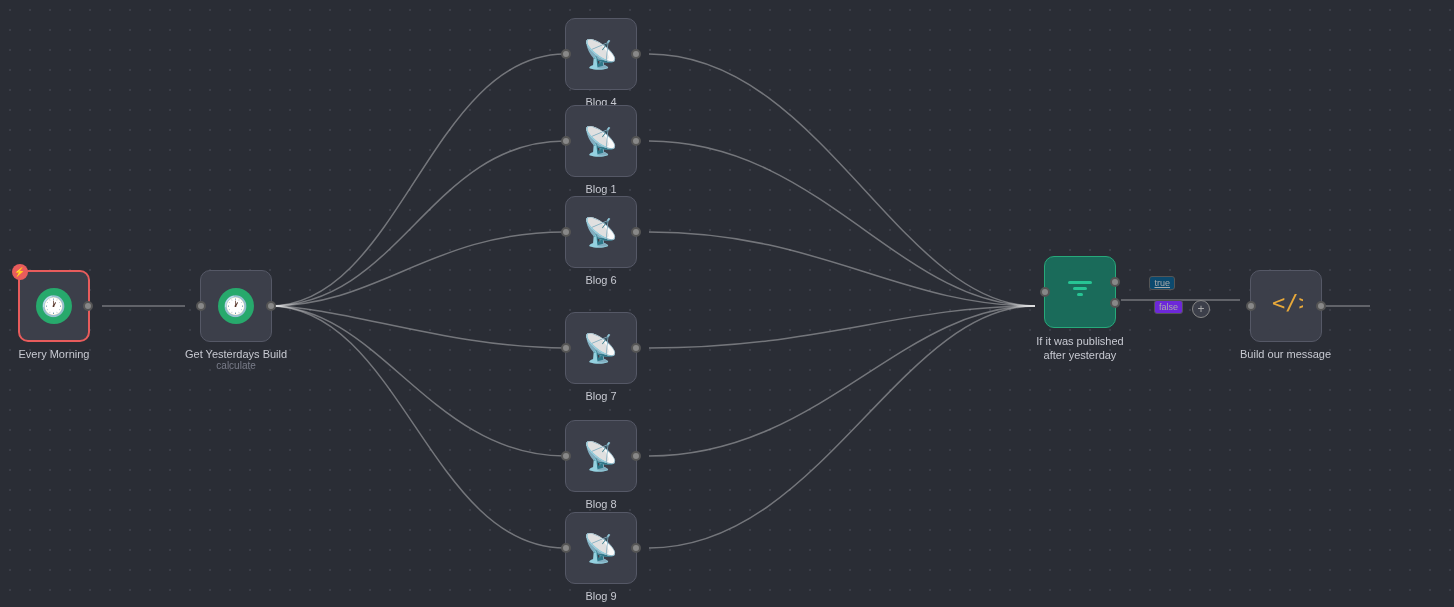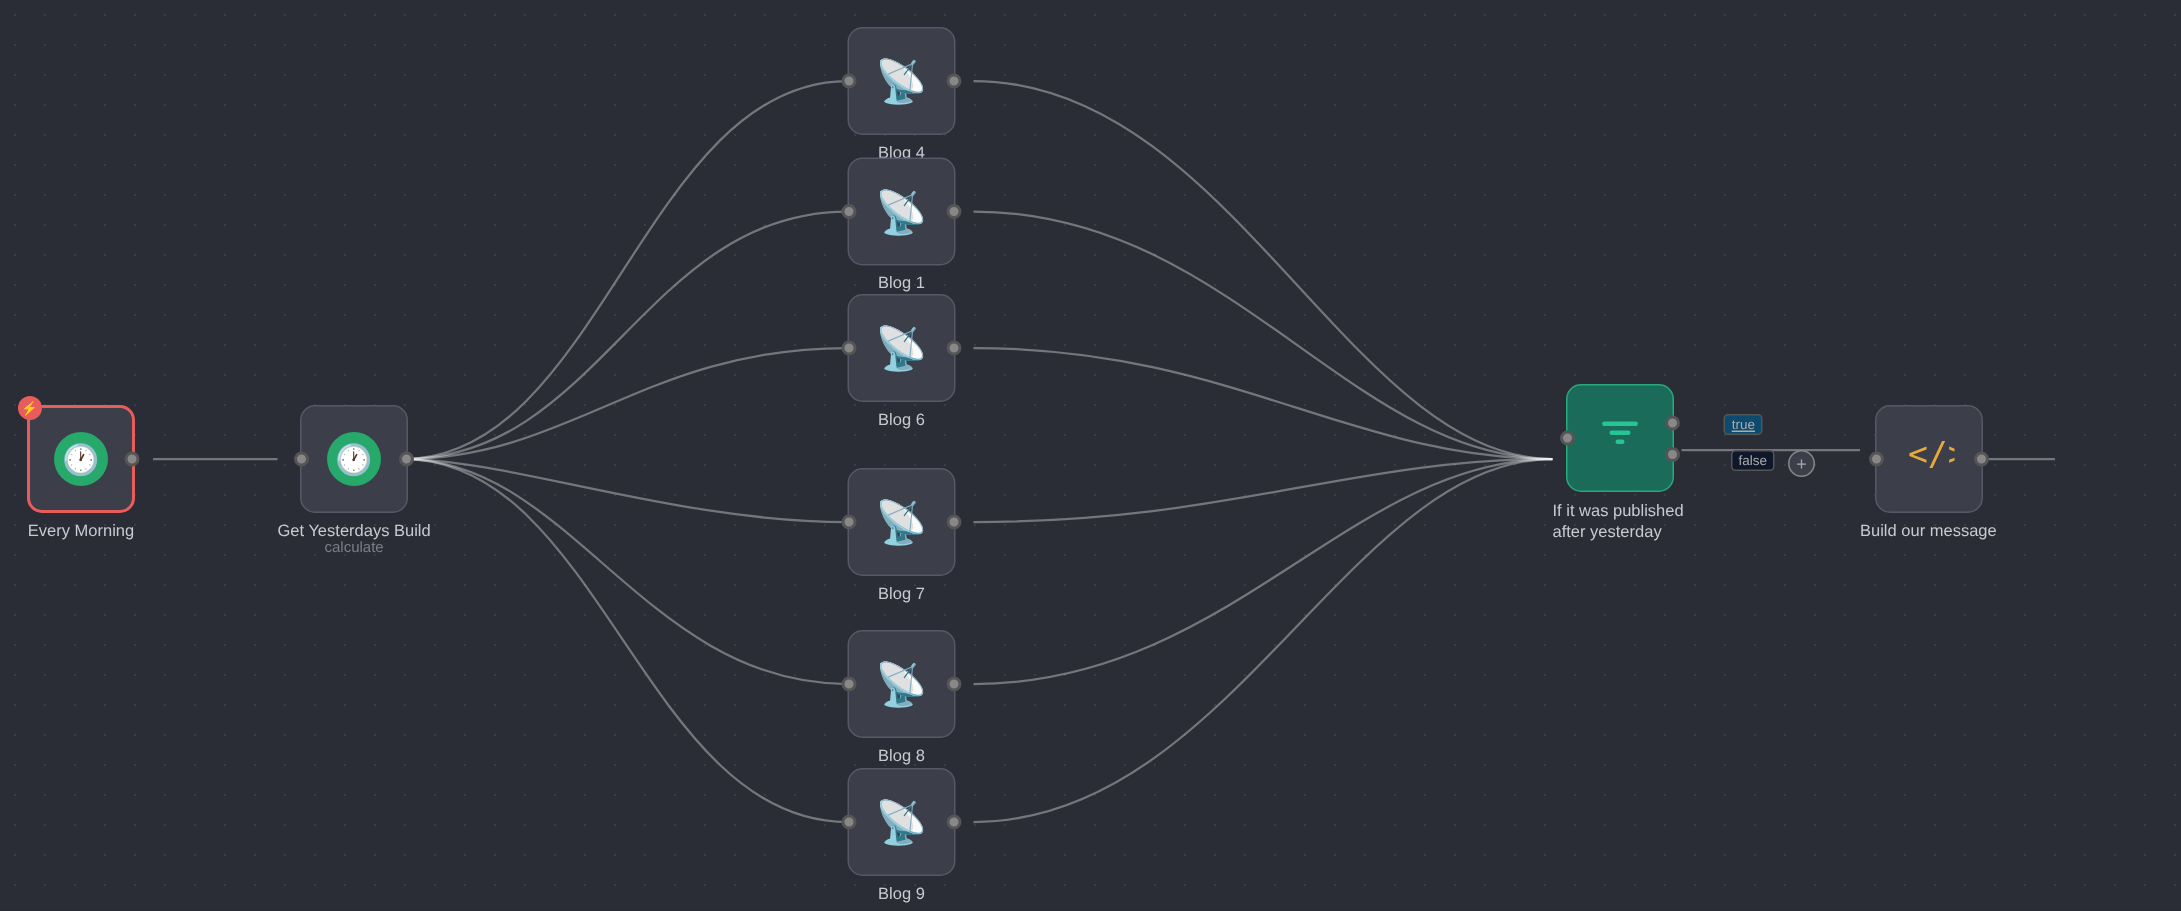--- a/index.html
+++ b/index.html
@@ -46,20 +46,21 @@
       position: relative;
     }
     .node-box.trigger {
       border-color: #e85c5c;
       border-width: 2px;
     }
     .node-label {
       margin-top: 6px;
       color: #c8cad2;
       font-size: 11px;
+      text-align: center;
       white-space: nowrap;
     }
     .node-sublabel {
       color: #7a7d8a;
       font-size: 10px;
       text-align: left;
     }
     
     .trigger-badge {
       position: absolute;
@@ -285,21 +286,21 @@
           <rect x="9" y="14" width="14" height="3" rx="1.5" fill="#27c494"></rect>
           <rect x="13" y="20" width="6" height="3" rx="1.5" fill="#27c494"></rect>
         </svg>
       </div>
       <div class="conn-dot right" style="top:35%; right:-5px;"></div>
       <div class="conn-dot right" style="top:65%; right:-5px;"></div>
     </div>
     <div class="node-label" style="max-width:90px; white-space:normal; line-height:1.3;">If it was published after yesterday</div>
 
     <div class="branch-label" style="position:absolute; top:20px; right:-50px; font-size:9px; color:#aaa; background:#0c4a6e; padding:1px 4px; border-radius:3px; border:1px solid #555;text-decoration:underline;">true</div>
-    <div class="branch-label" style="position:absolute; top:44px; right:-58px; font-size:9px; color:#aaa; background:#0f172a; padding:1px 4px; border-radius:3px; border:1px solid #555;">false</div>
+    <div class="branch-label" style="position:absolute; top:44px; right:-58px; font-size:9px; color:#aaa; background:#6d28d9; padding:1px 4px; border-radius:3px; border:1px solid #555;">false</div>
 
     <div class="plus-btn" style="top:44px; right:-85px;">+</div>
   </div>
 
   <div class="node" style="left:1240px; top:270px;">
     <div class="node-box">
       <div class="conn-dot left"></div>
       <div class="icon-code">
         <svg width="34" height="34" viewBox="0 0 34 34" fill="none">
           <text x="3" y="24" font-size="22" fill="#e8a93a" font-family="monospace">&lt;/&gt;</text>

